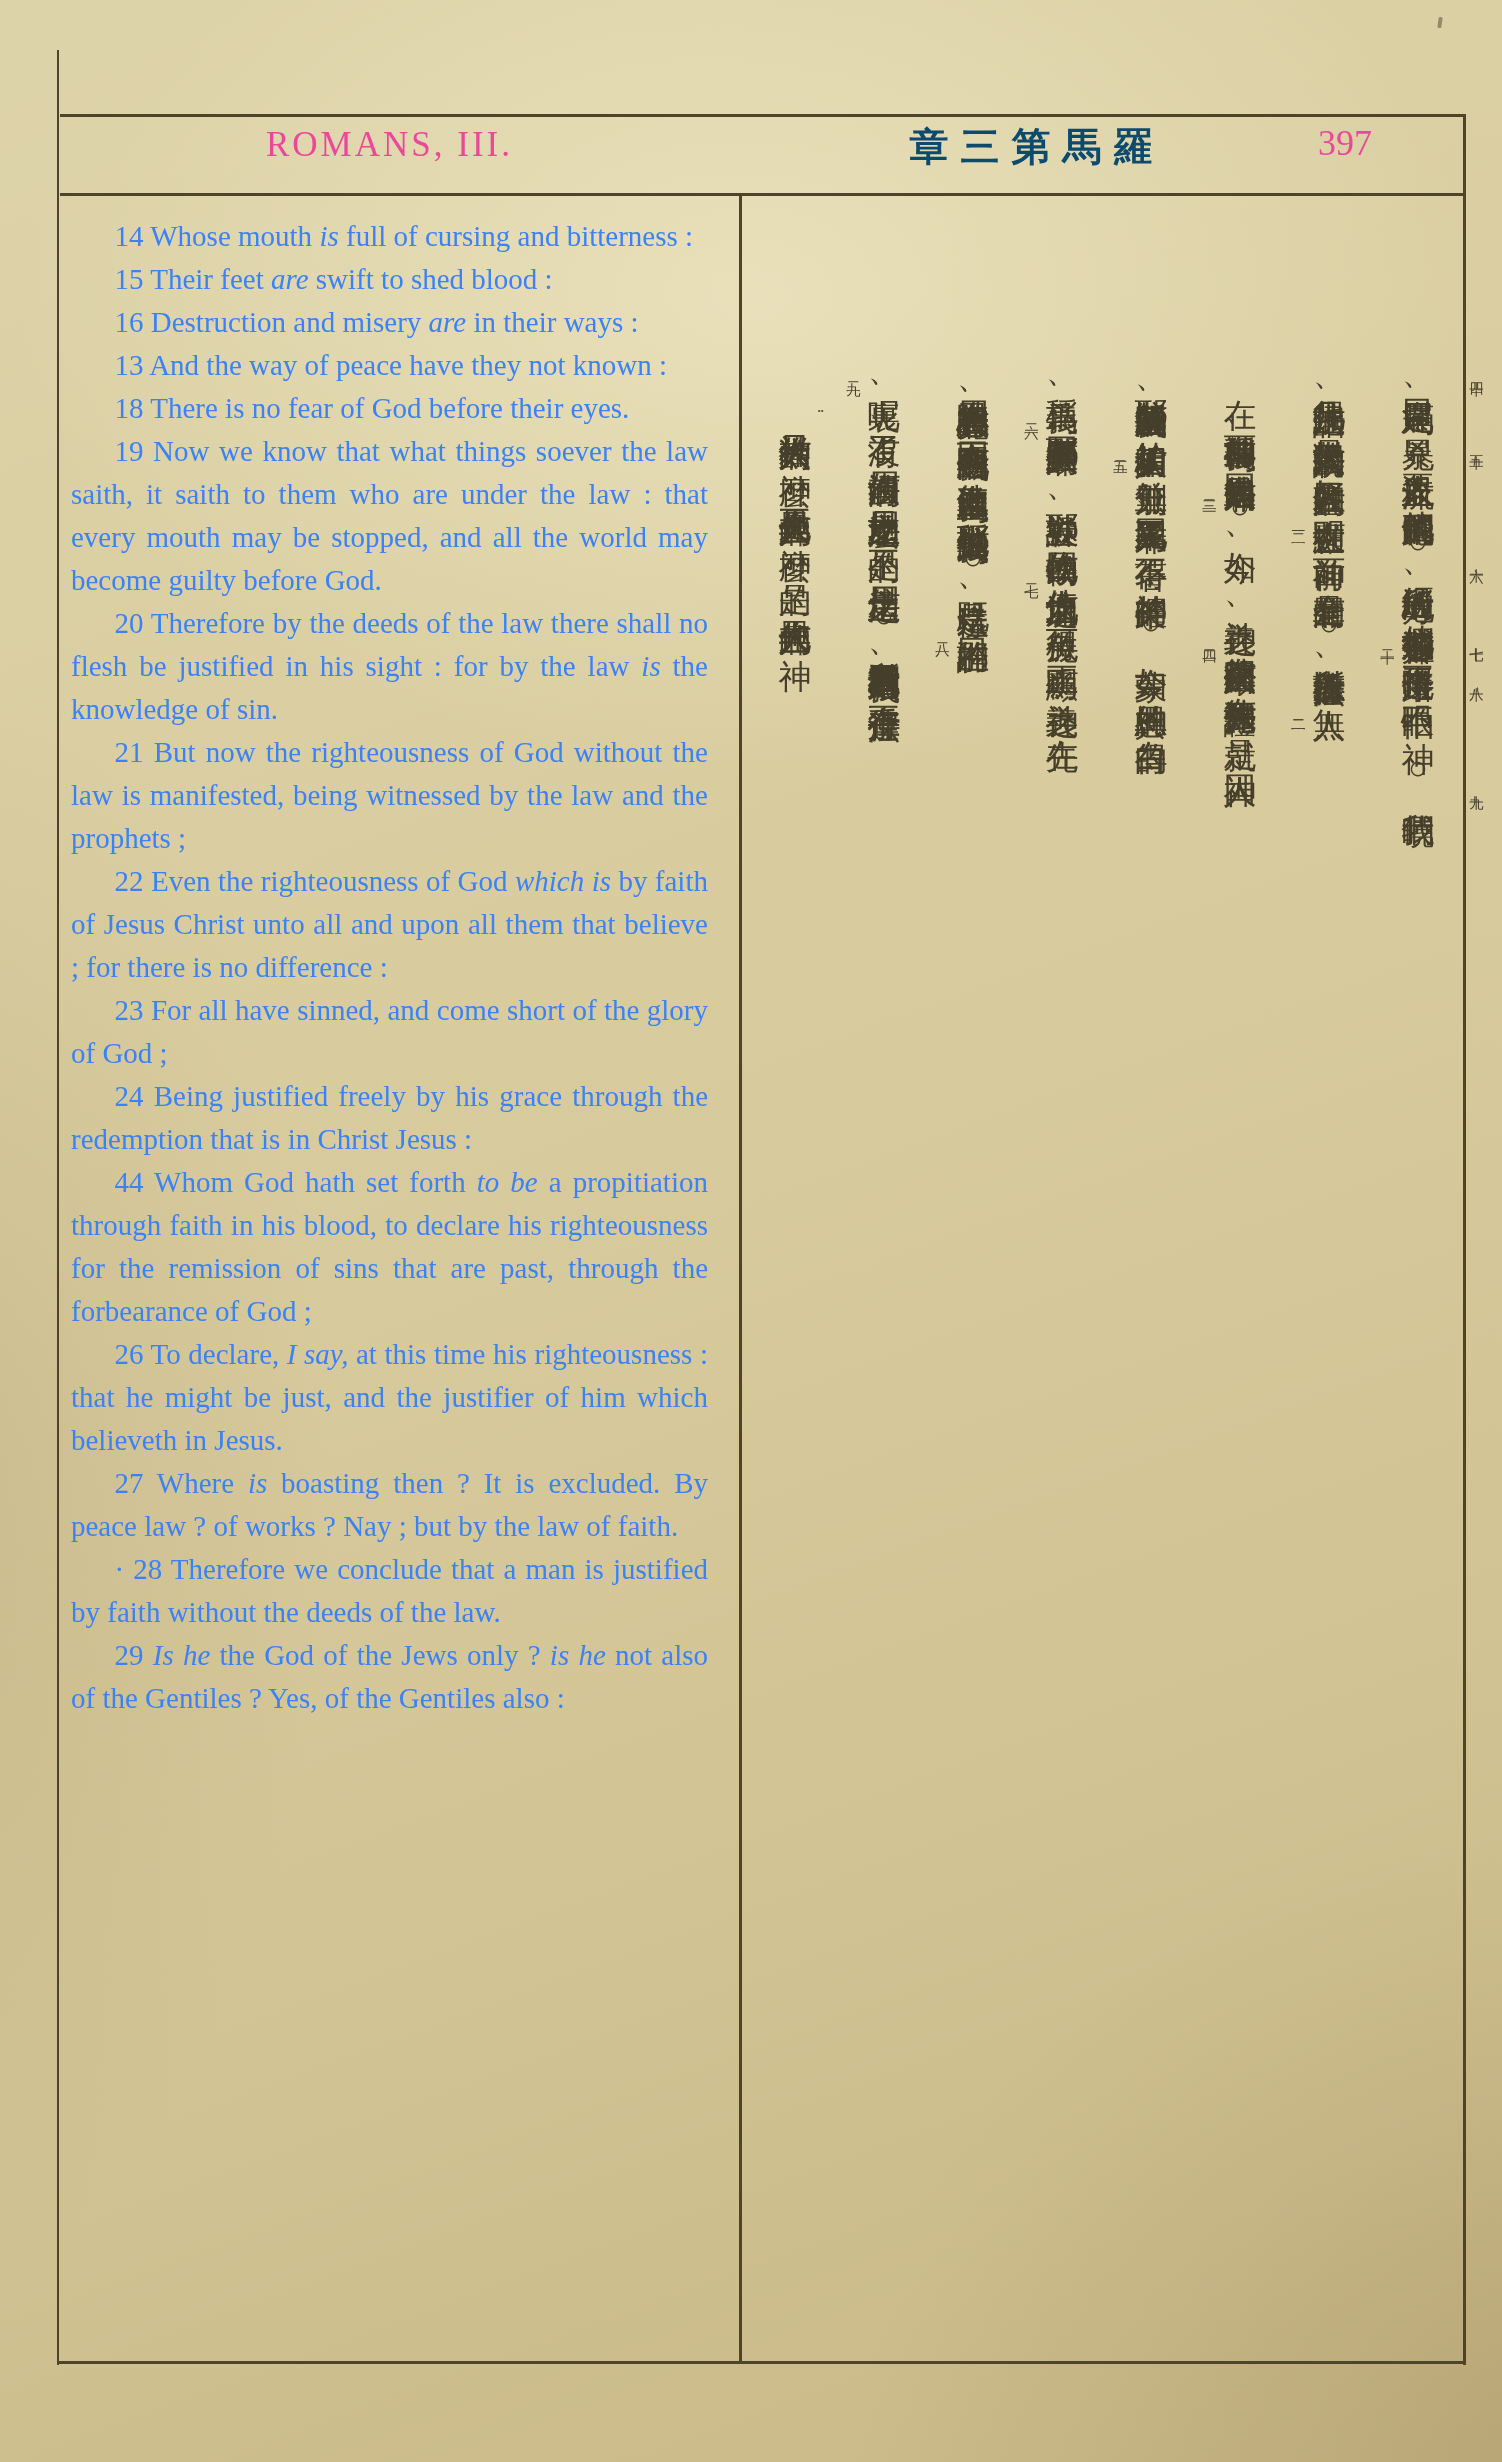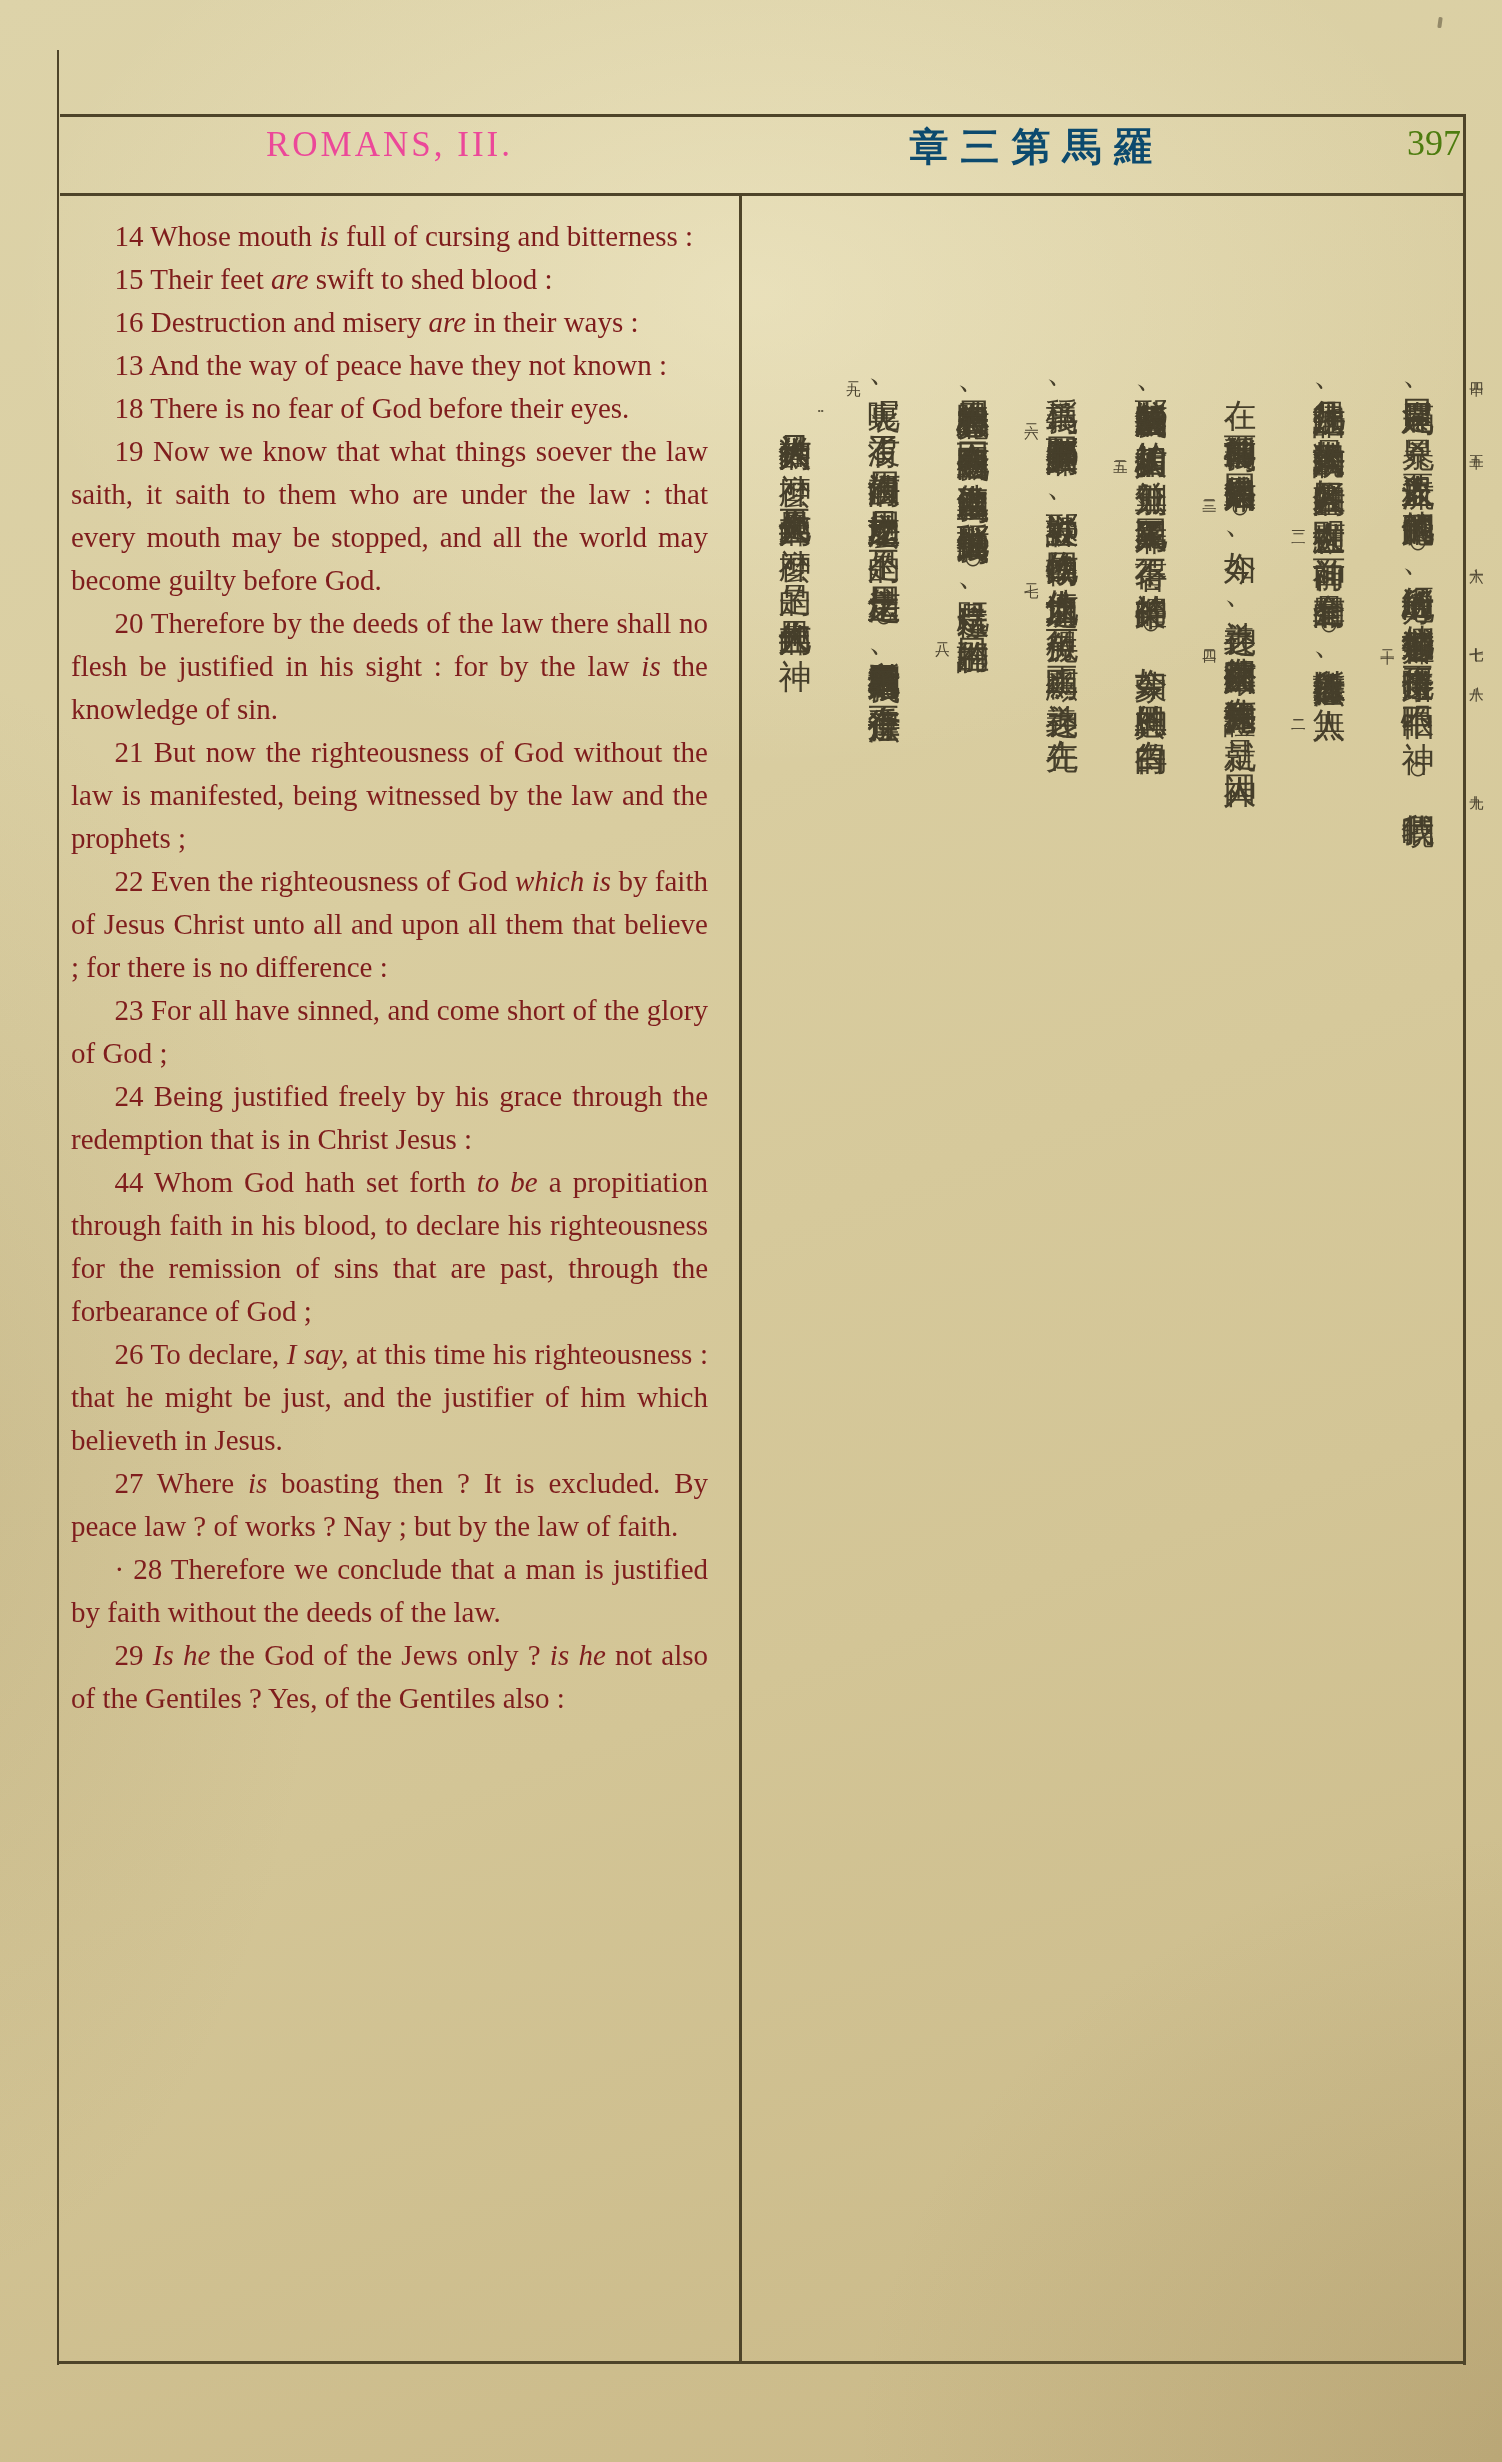--- a/index.html
+++ b/index.html
@@ -19,27 +19,27 @@
     position:absolute; left:71px; top:125px; width:637px;
     text-align:center; font-size:35px; letter-spacing:3px; color:#ec4899;
   }
   .hdr-zh {
     position:absolute; left:774px; top:120px; width:526px;
     text-align:center; font-size:39px; letter-spacing:12px; color:#0c4a6e;
     font-weight:bold;
   }
   .hdr-pg {
     position:absolute; left:1318px; top:122px; width:143px;
-    text-align:right; font-size:36px; color:#4d7c0f;
+    text-align:left; font-size:36px; color:#ec4899;
   }
   
   .ecol {
     position:absolute; left:71px; top:215px; width:637px;
     font-size:29px; line-height:43px; text-align:justify;
-    color:#7f1d1d;
+    color:#3b82f6;
   }
   .ecol p.verse { margin:0; text-indent:1.5em; }
   .ecol em { font-style:italic; }
   
   .cpanel {
     position:absolute; left:753px; top:374px; width:709px; height:1972px;
     writing-mode:vertical-rl; -webkit-writing-mode:vertical-rl;
     font-size:33px; letter-spacing:0.8px; color:#463f2b;
     font-family:"Liberation Serif","DejaVu Serif",serif;
   }

